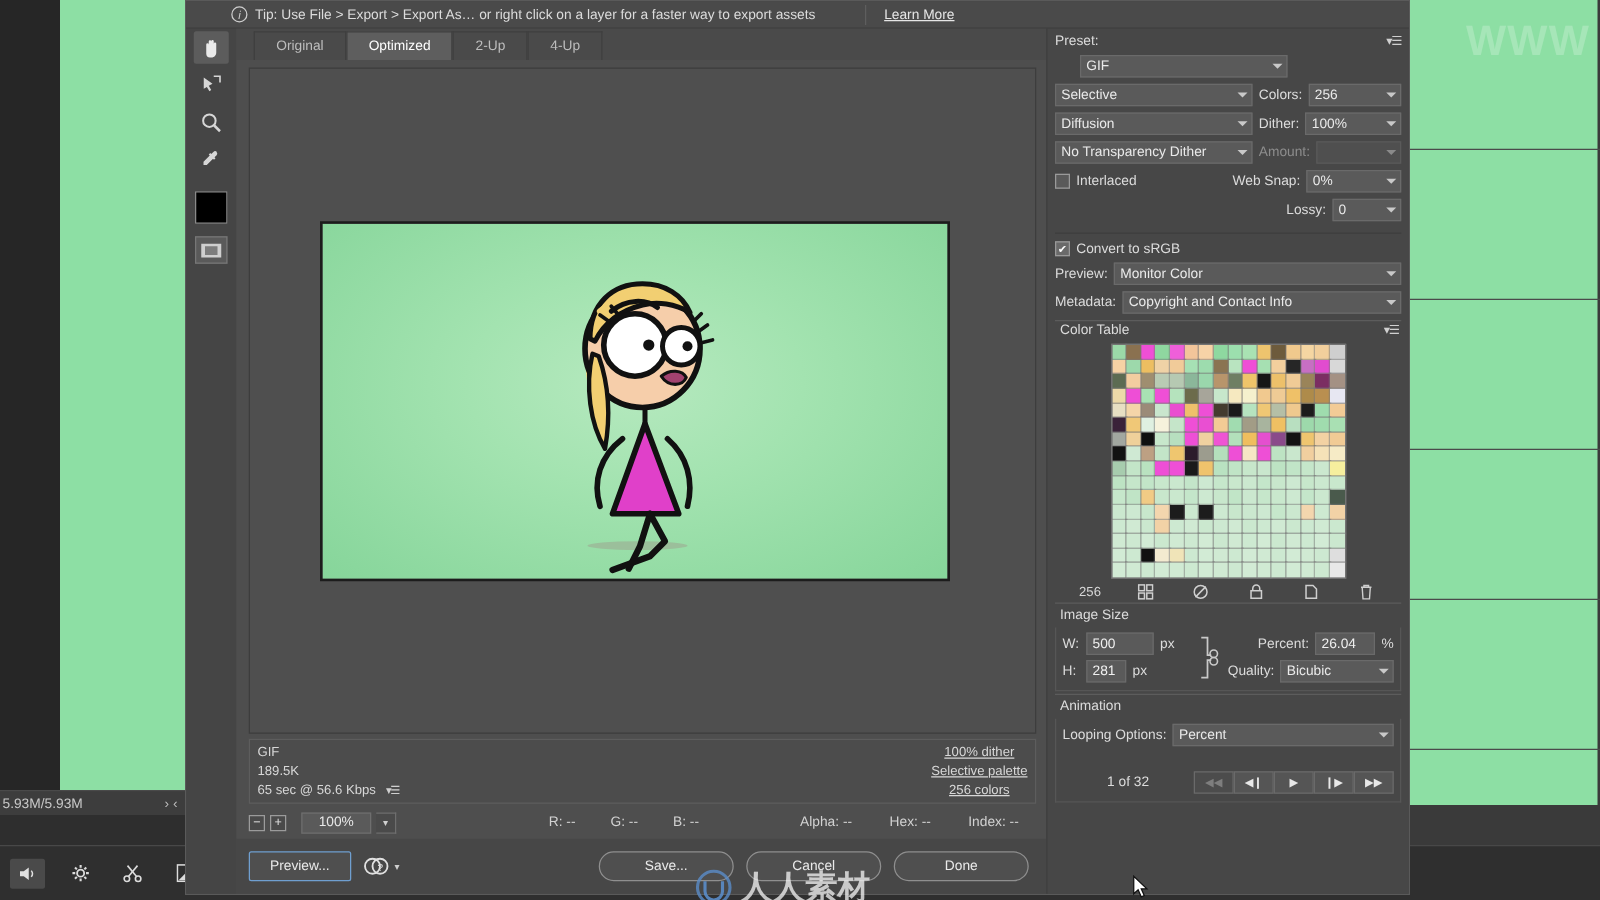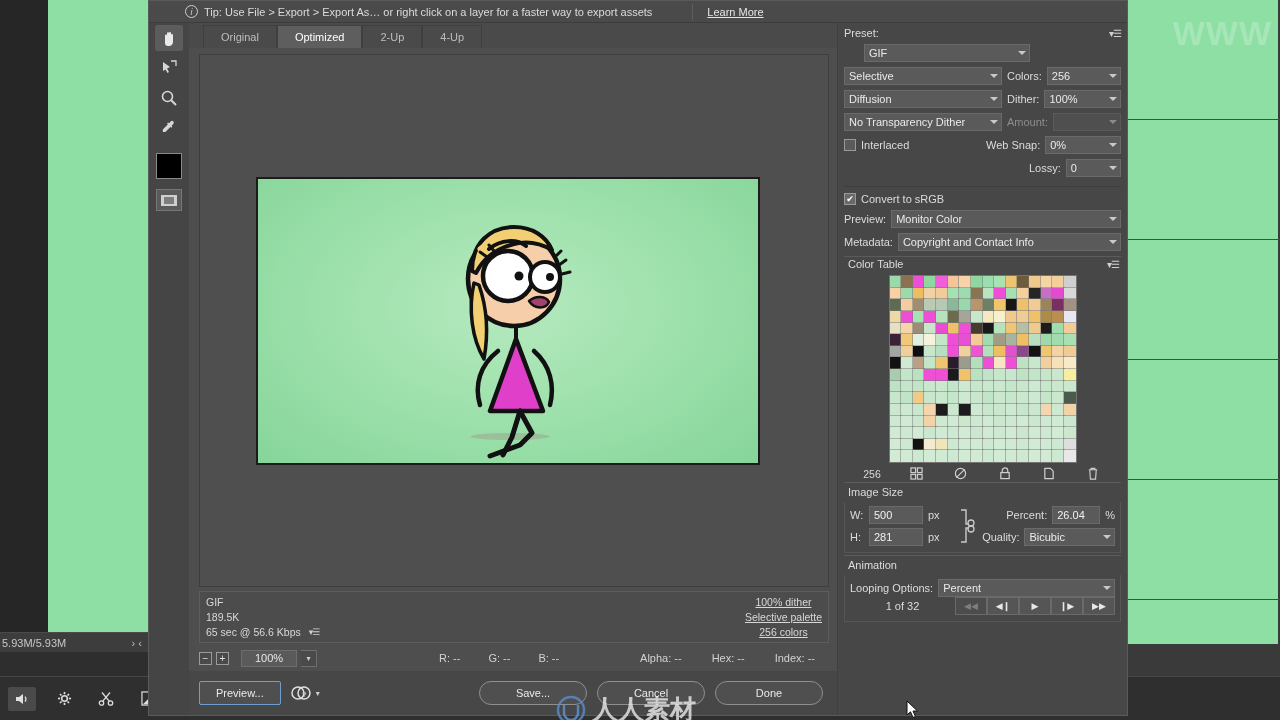--- a/index.html
+++ b/index.html
@@ -217,21 +217,21 @@
   .color-grid div { width:100%; height:100%; outline:0.5px solid rgba(120,120,120,.5); }
   .ct-footer {
     display:flex; align-items:center; gap:0; margin-top:4px; color:#d8d8d8;
     font-size:10.5px; padding:0 6px;
   }
   .ct-footer .cnt { width:44px; text-align:center; }
   .ct-icon { flex:1; display:flex; align-items:center; justify-content:center; color:#cfcfcf; }
   .link-bracket { color:#c9c9c9; font-size:15px; display:flex; align-items:center; }
 
   .anim-controls {
-    display:flex; align-items:center; gap:0; margin-top:0;
+    display:flex; align-items:center; gap:0; margin-top:20px;
   }
   .frame-count { flex:1; text-align:center; color:#dcdcdc; font-size:11px; }
   .pbtn {
     width:32px; height:18px; background:#555; border:1px solid #6a6a6a;
     display:flex; align-items:center; justify-content:center; color:#e8e8e8; font-size:9px;
   }
   .pbtn.dim { color:#7e7e7e; background:#4c4c4c; }
 
   .watermark-www {
     position:absolute; right:8px; top:14px; font-size:34px; font-weight:bold;
@@ -855,21 +855,21 @@
         <div class="group-box">
           <div style="display:flex;gap:6px;align-items:center">
             <div style="flex:1">
               <div class="row" style="margin-bottom:4px">
                 <span class="lbl" style="width:14px">W:</span>
                 <span class="field" style="width:54px">500</span>
                 <span class="lbl">px</span>
               </div>
               <div class="row" style="margin-bottom:0">
                 <span class="lbl" style="width:14px">H:</span>
-                <span class="field" style="width:54px">281</span>
+                <span class="field" style="width:32px">281</span>
                 <span class="lbl">px</span>
               </div>
             </div>
             <div class="link-bracket">
               <svg width="18" height="40" viewBox="0 0 18 40">
                   <path d="M3 4 h5 v14 h3 M11 22 h-3 v14 H3" fill="none" stroke="#c9c9c9" stroke-width="1.4"></path>
                   <circle cx="13" cy="17" r="3" fill="none" stroke="#c9c9c9" stroke-width="1.3"></circle>
                   <circle cx="13" cy="23" r="3" fill="none" stroke="#c9c9c9" stroke-width="1.3"></circle>
                 </svg>
             </div>

